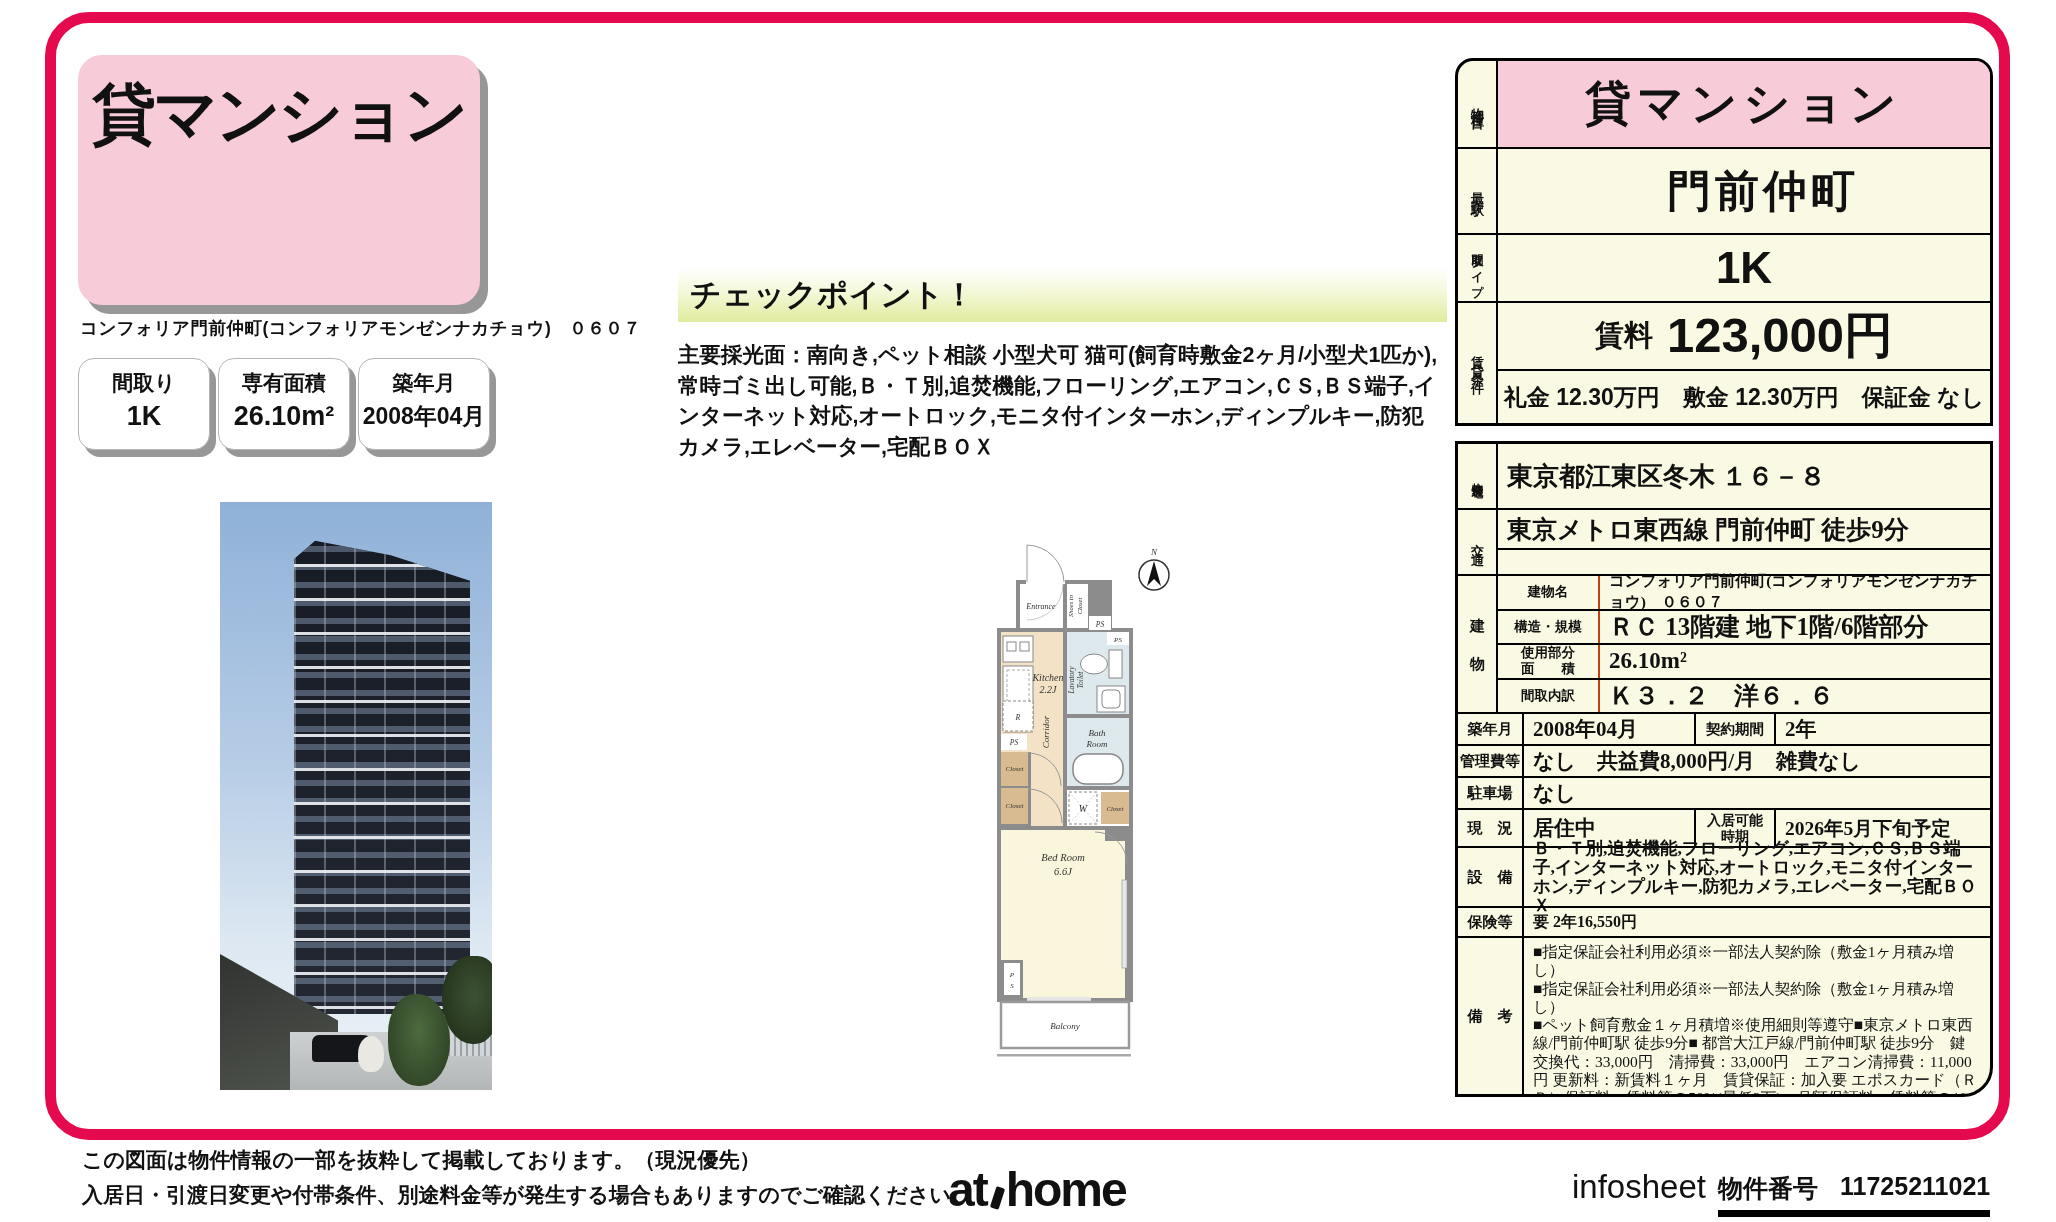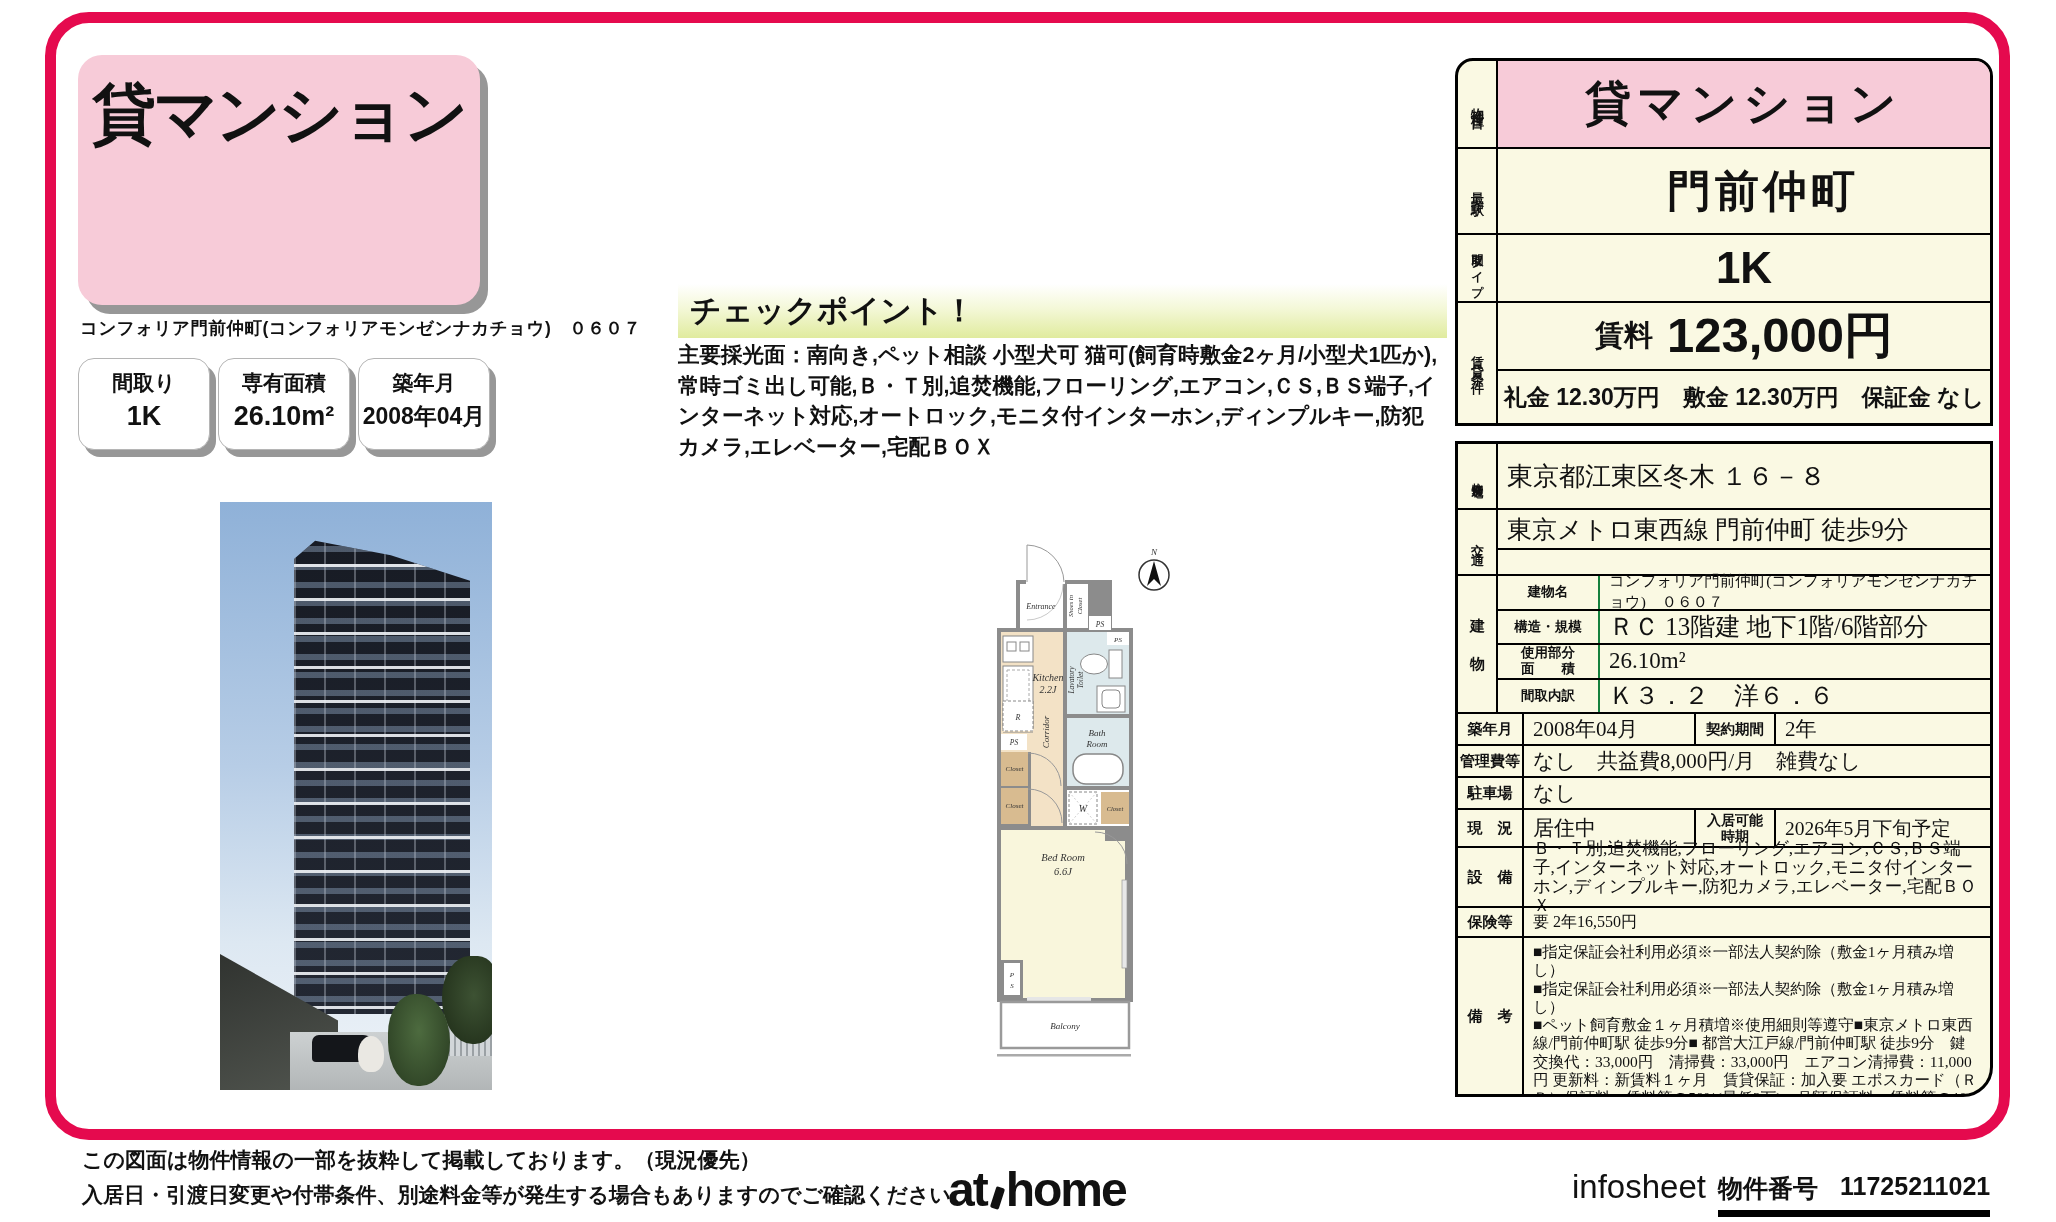--- a/index.html
+++ b/index.html
@@ -35,21 +35,21 @@
   .badge{
     top:358px;width:130px;height:90px;background:#fff;border:1px solid #b5b5b5;
     border-radius:16px;box-shadow:6px 7px 0 #979797;text-align:center;
   }
   .badge .b-lab{font-size:21px;font-weight:bold;margin-top:10px;}
   .badge .b-val{font-size:27px;font-weight:bold;margin-top:4px;white-space:nowrap;}
   .badge.b3 .b-val{font-size:23px;}
 
   
   .cp-title{
-    left:678px;top:284px;width:757px;height:54px;line-height:54px;padding-left:12px;
+    left:678px;top:268px;width:757px;height:54px;line-height:54px;padding-left:12px;
     font-size:31px;font-weight:bold;
     background:linear-gradient(180deg,#ffffff 0%,#f4f8d8 45%,#e0eb9e 100%);
   }
   .cp-body{
     left:678px;top:340px;width:764px;font-size:21.5px;font-weight:bold;line-height:1.43;
   }
 
   
   .photo{
     left:220px;top:502px;width:272px;height:588px;overflow:hidden;
@@ -92,30 +92,30 @@
   .pinkbg{background:#f7cbd8;}
   .v-type{font-size:46px;font-weight:bold;letter-spacing:6px;}
   .v-station{font-size:44px;font-weight:bold;letter-spacing:4px;}
   .v-layout{font-size:44px;font-weight:bold;}
   .terms{flex:1;display:flex;flex-direction:column;min-width:0;}
   .rentline{flex:0 0 54px;border-bottom:2.5px solid #000;display:flex;align-items:center;justify-content:center;gap:14px;}
   .rent-lab{font-size:29px;font-weight:bold;}
   .rent-val{font-size:49px;font-weight:bold;}
   .feeline{flex:1;display:flex;align-items:center;justify-content:center;font-size:23px;font-weight:bold;white-space:nowrap;}
 
-  .sv{font-family:"Liberation Serif",serif;display:flex;align-items:center;padding:0 9px;min-width:0;}
+  .sv{font-family:"Liberation Serif",serif;display:flex;align-items:center;padding:0 9px;min-width:0;font-weight:bold;}
   .hlab{flex:0 0 64px;border-right:2.5px solid #000;display:flex;align-items:center;justify-content:center;
         font-size:15px;font-weight:bold;text-align:center;white-space:pre-wrap;}
   .hlab2{flex:0 0 78px;border-left:2.5px solid #000;border-right:2.5px solid #000;display:flex;align-items:center;
          justify-content:center;font-size:14.5px;font-weight:bold;text-align:center;white-space:pre-wrap;line-height:1.15;}
   .val2{flex:0 0 196px;}
   .subcol{flex:1;display:flex;flex-direction:column;min-width:0;justify-content:flex-end;}
   .subrow{display:flex;flex:1;border-top:2px solid #000;min-height:0;}
   .subrow:first-child{border-top:none;}
-  .ilab{flex:0 0 100px;border-right:2px solid #15803d;display:flex;align-items:center;justify-content:center;
+  .ilab{flex:0 0 100px;border-right:2px solid #c2410c;display:flex;align-items:center;justify-content:center;
         font-size:13.5px;font-weight:bold;text-align:center;white-space:pre-wrap;line-height:1.2;}
   .lab-address{font-size:11.5px;letter-spacing:1px;}
   .lab-access{letter-spacing:9px;}
   .lab-build{font-size:15px;letter-spacing:38px;}
   .lab-terms{letter-spacing:9px;}
   .lab-type4{letter-spacing:3px;}
   .lab-station3{letter-spacing:6px;}
   .lab-layout5{font-size:12px;letter-spacing:1px;}
 
   .note-val{font-size:15.5px;line-height:1.18;white-space:pre-wrap;display:block;padding:5px 9px;

